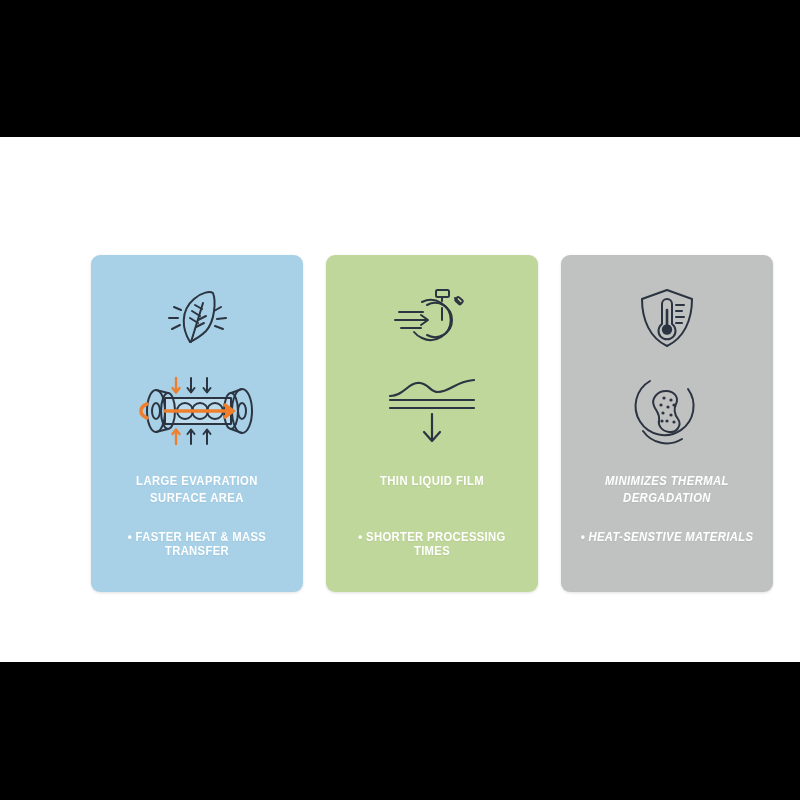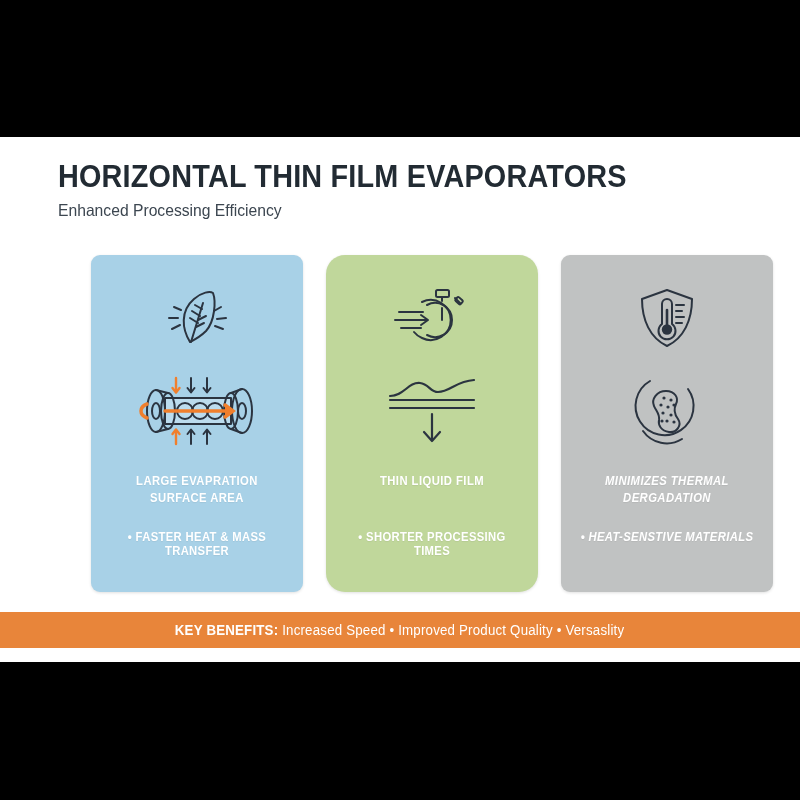--- a/index.html
+++ b/index.html
@@ -31,21 +31,21 @@
   }
 
   .cards{position:absolute;left:8px;top:118px;width:800px;height:340px;margin-left:23px;}
   .card{
     position:absolute;top:0;width:212px;height:337px;
     border-radius:9px;
     box-sizing:border-box;
     box-shadow:0 1px 3px rgba(0,0,0,0.12);
   }
   .card-1{left:60px;background:#a8d1e7;}
-  .card-2{left:295px;background:#c0d79b;border-radius:19px;}
+  .card-2{left:295px;background:#c0d79b;}
   .card-3{left:530px;background:#c0c2c2;font-style:italic;}
 
   .icon-top{position:absolute;left:0;top:24px;width:100%;height:78px;display:flex;align-items:center;justify-content:center;}
   .icon-mid{position:absolute;left:0;top:112px;width:100%;height:86px;display:flex;align-items:center;justify-content:center;}
 
   .card-label{
     position:absolute;left:10px;top:218px;width:192px;
     text-align:center;color:#ffffff;font-weight:bold;
     font-size:12.5px;line-height:1.35;letter-spacing:0.5px;
     font-family:"Liberation Sans Narrow","Liberation Sans",sans-serif;
@@ -73,24 +73,20 @@
   .banner-text b{font-weight:bold;}
   svg{display:block;}
 </style>
 </head>
 <body>
 
 <div class="letterbox-top"></div>
 
 <div class="slide-frame">
 
-  <div class="header">
-    <div class="title">HORIZONTAL THIN FILM EVAPORATORS</div>
-    <div class="subtitle">Enhanced Processing Efficiency</div>
-  </div>
 
   <div class="cards">
 
     <div class="card card-1">
       <div class="icon-top">
         <svg width="74" height="62" viewBox="0 0 74 62">
           <g fill="none" stroke="#2b3440" stroke-width="2" stroke-linecap="round" stroke-linejoin="round">
             <path d="M30 55 C22 42 20 24 34 12 C42 5 50 4 53 6 C56 14 55 34 46 44 C40 50 34 53 30 55 Z"></path>
             <path d="M31 55 L43 16"></path>
             <path d="M38 36 L30 31"></path>
@@ -228,21 +224,16 @@
       </div>
       <div class="card-label">
         <span>MINIMIZES THERMAL</span><br>
         <span>DERGADATION</span>
       </div>
       <div class="card-bullet">• HEAT-SENSTIVE MATERIALS</div>
     </div>
 
   </div>
 
-  <div class="banner">
-    <div class="banner-text">
-      <b>KEY BENEFITS:</b><span> Increased Speed • Improved Product Quality • Versaslity</span>
-    </div>
-  </div>
 
 </div>
 
 <div class="letterbox-bottom"></div>
 
 </body></html>

